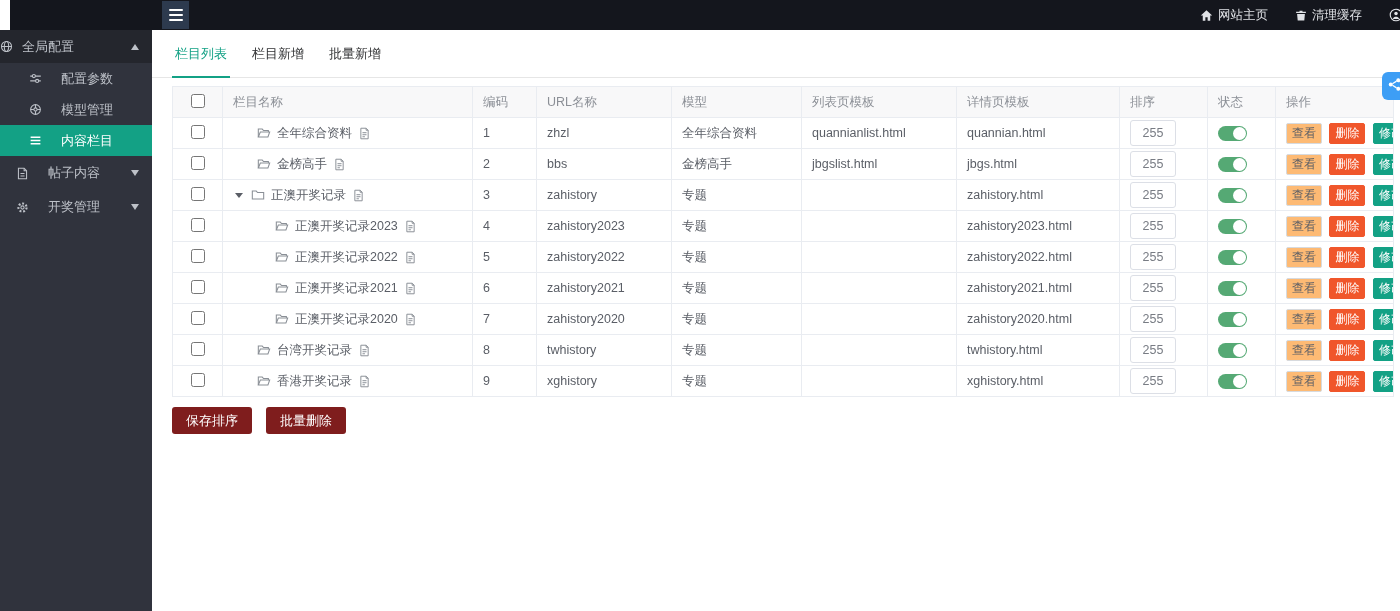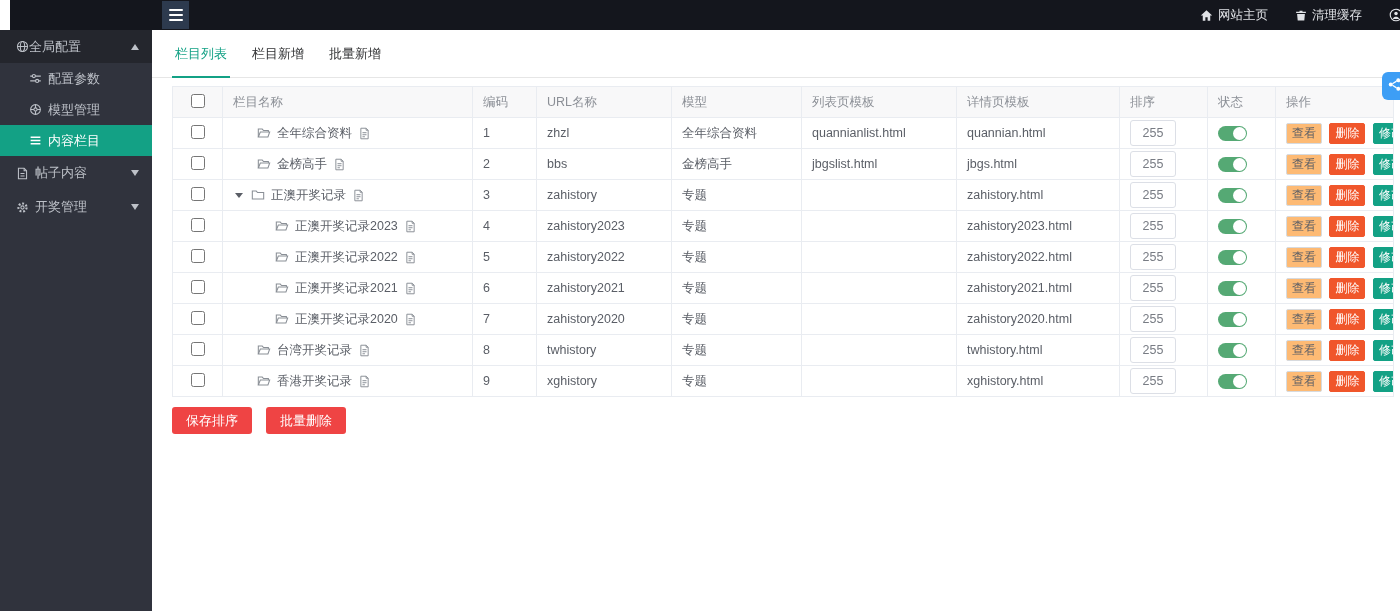--- a/index.html
+++ b/index.html
@@ -12,23 +12,23 @@
     display:flex; flex-direction:column; justify-content:center; align-items:center; gap:3px; cursor:pointer; }
   .hamburger-btn i { width:14px; height:2px; background:#fff; border-radius:1px; }
   .topbar-right { position:absolute; left:1190px; top:0; height:30px; display:flex; align-items:center;
     gap:27px; color:#e0e2e6; font-size:12.5px; white-space:nowrap; }
   .topbar-item { display:flex; align-items:center; gap:5px; cursor:pointer; }
   .topbar-item svg { display:block; }
 
   
   .sidebar { position:absolute; left:0; top:30px; width:152px; height:581px; background:#30333d;
     color:#bdc1c8; font-size:13px; z-index:7; }
-  .side-group-header { height:33px; display:flex; align-items:center; padding-left:16px;
+  .side-group-header { height:33px; display:flex; align-items:center; gap:9px; 
     background:#24262d; position:relative; cursor:pointer; }
-  .side-item { height:31px; display:flex; align-items:center; gap:6px; padding-left:29px;
+  .side-item { height:31px; display:flex; align-items:center; gap:19px; padding-left:29px;
     position:relative; cursor:pointer; }
   .side-item.root { padding-left:16px; height:34px; }
   .side-item.active { background:#13a185; color:#fff; }
   .side-icon svg { display:block; }
   .caret { position:absolute; right:13px; width:0; height:0; }
   .caret.up   { border-left:4.5px solid transparent; border-right:4.5px solid transparent; border-bottom:6px solid #bdc1c8; }
   .caret.down { border-left:4.5px solid transparent; border-right:4.5px solid transparent; border-top:6px solid #bdc1c8; }
 
   
   .content { position:absolute; left:152px; top:30px; width:1248px; height:581px; background:#fff; }
@@ -54,21 +54,21 @@
     position:relative; vertical-align:middle; cursor:pointer; }
   .toggle::after { content:''; position:absolute; right:1px; top:1px; width:13px; height:13px;
     background:#fff; border-radius:50%; }
   .btn { display:inline-block; height:21px; line-height:19px; padding:0 5px; border-radius:2px;
     font-size:12px; margin-right:4px; cursor:pointer; font-family:"Liberation Sans", sans-serif; }
   .btn-view { background:#fdba74; border:1px solid #d7dade; color:#5a5e66; }
   .btn-del  { background:#f0562b; border:1px solid #f0562b; color:#fff; }
   .btn-edit { background:#13a185; border:1px solid #13a185; color:#fff; }
 
   .bottom-actions { display:flex; gap:14px; margin:10px 0 0 20px; }
-  .btn-primary { background:#ef4444; color:#fff; border:none; height:27px; padding:0 14px;
+  .btn-primary { background:#7f1d1d; color:#fff; border:none; height:27px; padding:0 14px;
     border-radius:3px; font-size:13px; cursor:pointer; font-family:"Liberation Sans", sans-serif; }
 
   .float-btn { position:absolute; top:72px; right:-16px; width:34px; height:28px; background:#3d9ef5;
     border-radius:6px; display:flex; align-items:center; padding-left:5px; z-index:9; cursor:pointer; }
 </style>
 </head>
 <body>
 
 <div class="topbar">
   <div class="hamburger-btn">

